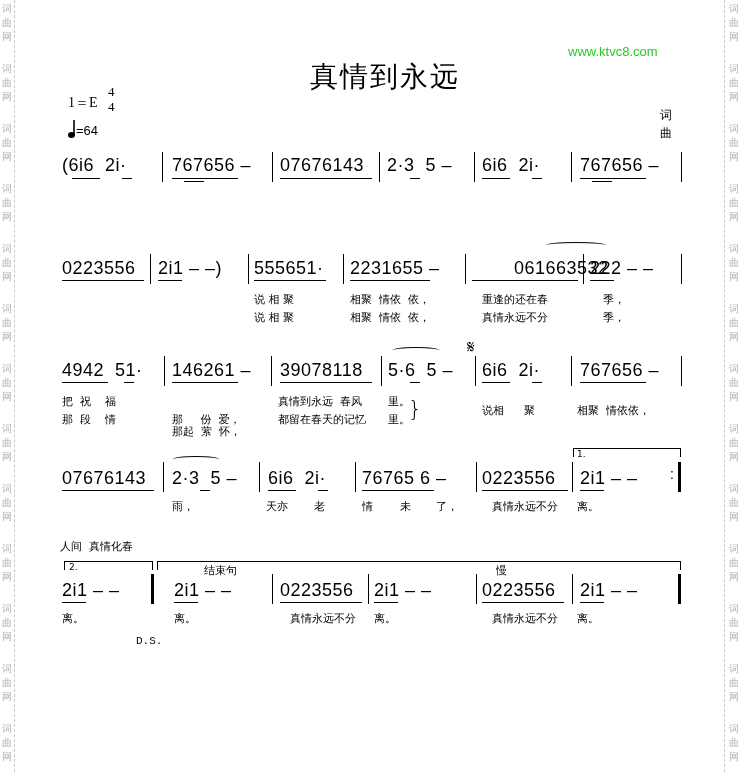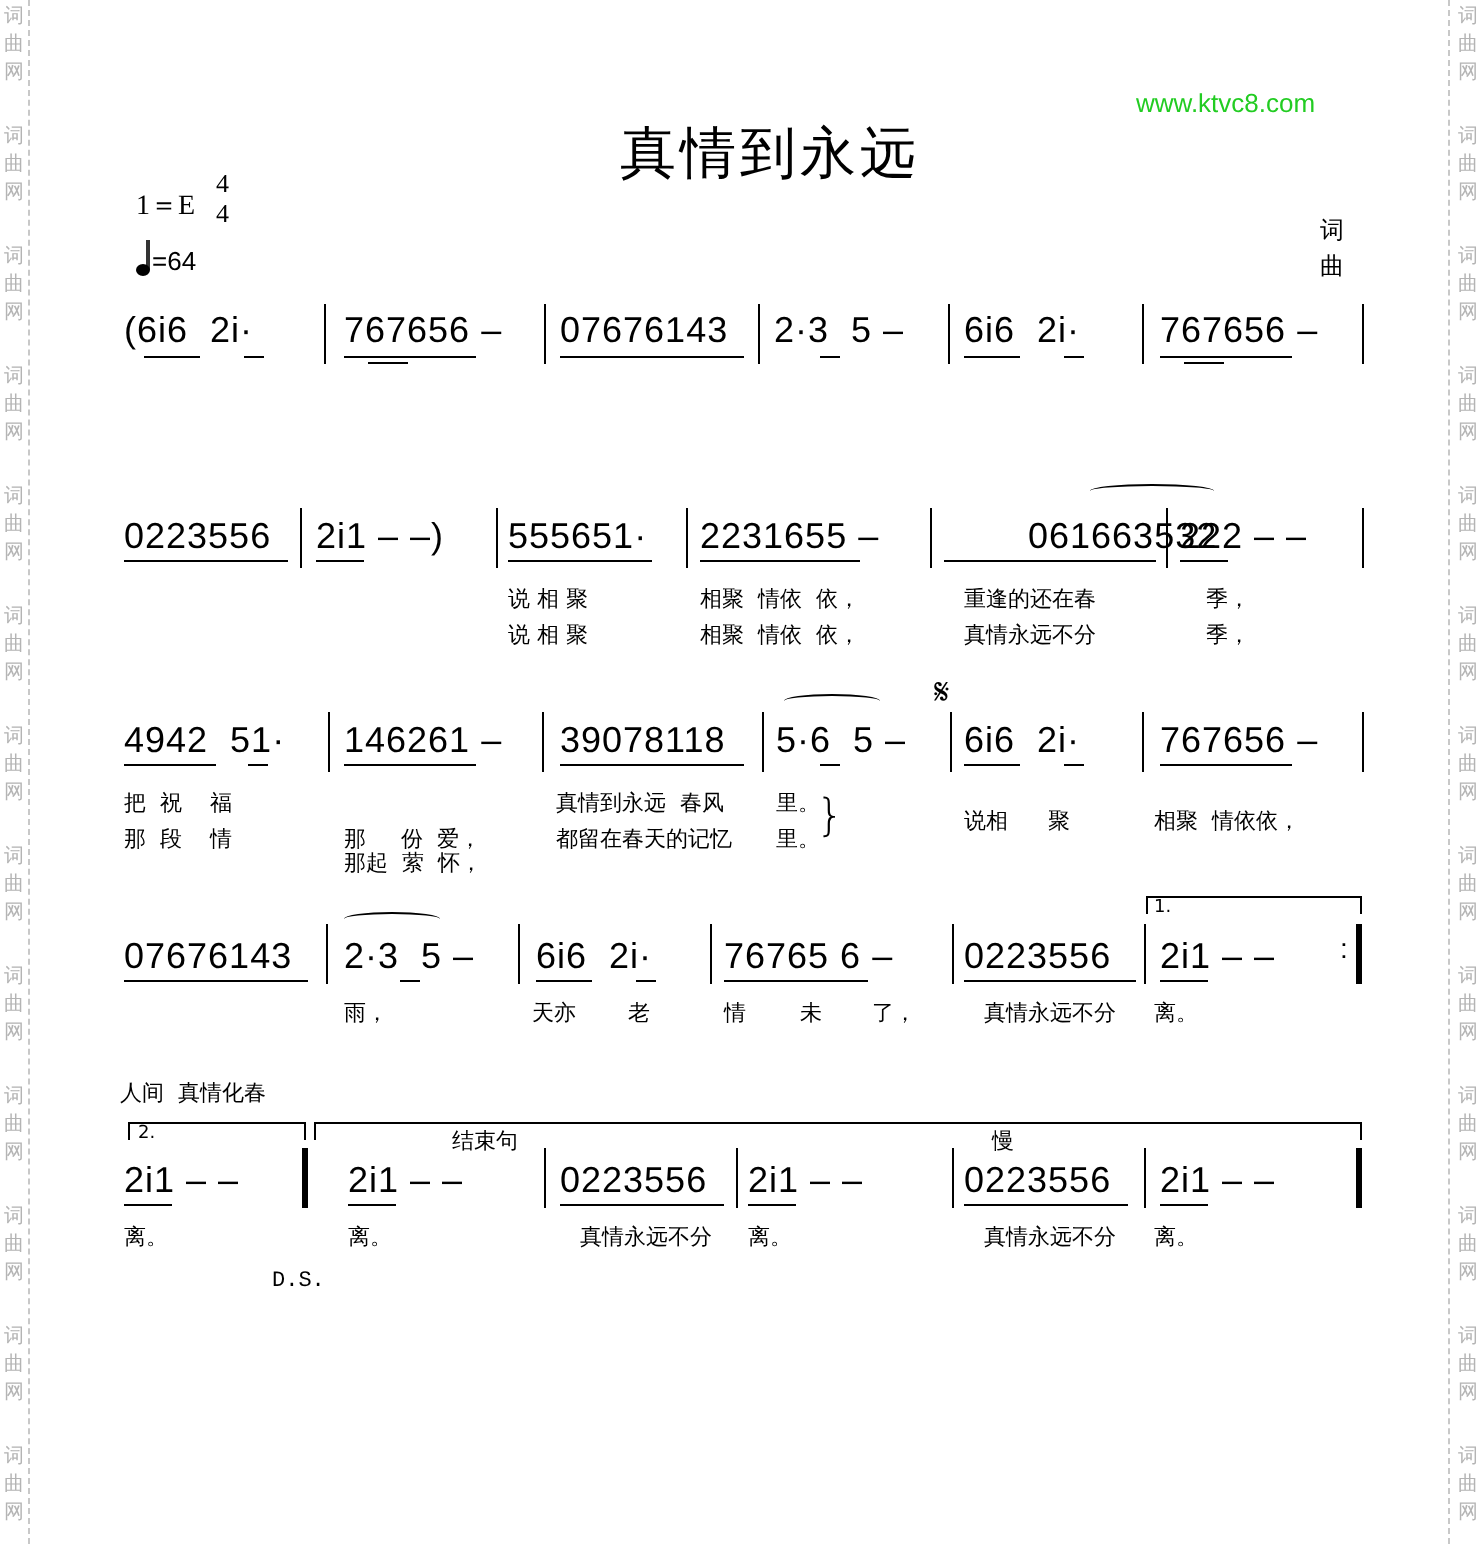--- a/index.html
+++ b/index.html
@@ -317,21 +317,21 @@
 <div>
   <div class="bracket" style="left:64px;top:561px;width:89px;">
       <span class="l"></span>
       <span class="r"></span>
     </div>
   <span class="small" style="left:69px;top:562px;font-size:9px;">2.</span>
   <div class="bracket" style="left:157px;top:561px;width:524px;">
       <span class="l"></span>
       <span class="r"></span>
     </div>
-  <span class="lyr" style="left:226px;top:563px;">结束句</span>
+  <span class="lyr" style="left:204px;top:563px;">结束句</span>
   <span class="lyr" style="left:496px;top:563px;">慢</span>
   <span class="mus" style="left:62px;top:580px;">2i1 – –</span>
   <div class="bar thick" style="left:151px;top:574px;height:30px;"></div>
   <span class="mus" style="left:174px;top:580px;">2i1 – –</span>
   <div class="bar" style="left:272px;top:574px;height:30px;"></div>
   <span class="mus" style="left:280px;top:580px;">0223556</span>
   <div class="bar" style="left:368px;top:574px;height:30px;"></div>
   <span class="mus" style="left:374px;top:580px;">2i1 – –</span>
   <div class="bar" style="left:476px;top:574px;height:30px;"></div>
   <span class="mus" style="left:482px;top:580px;">0223556</span>

